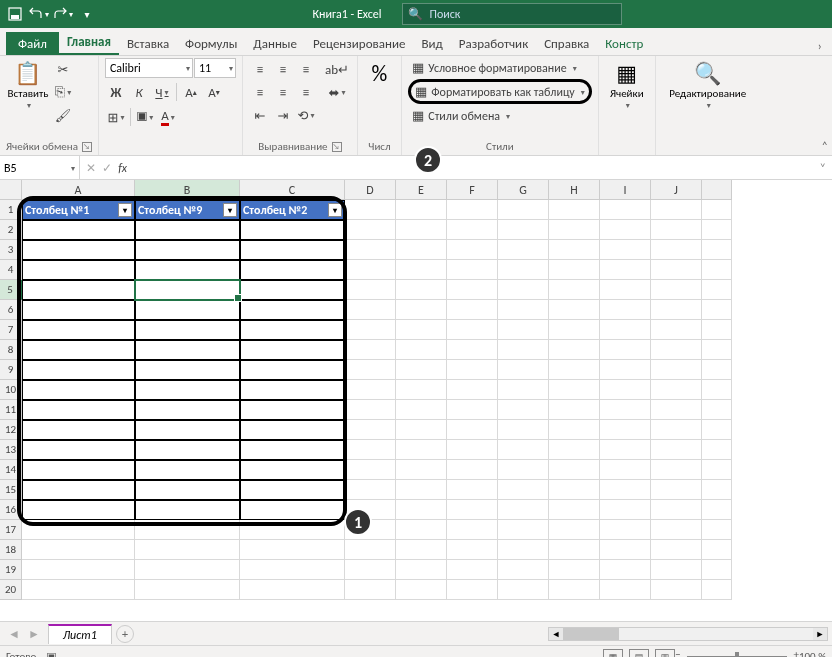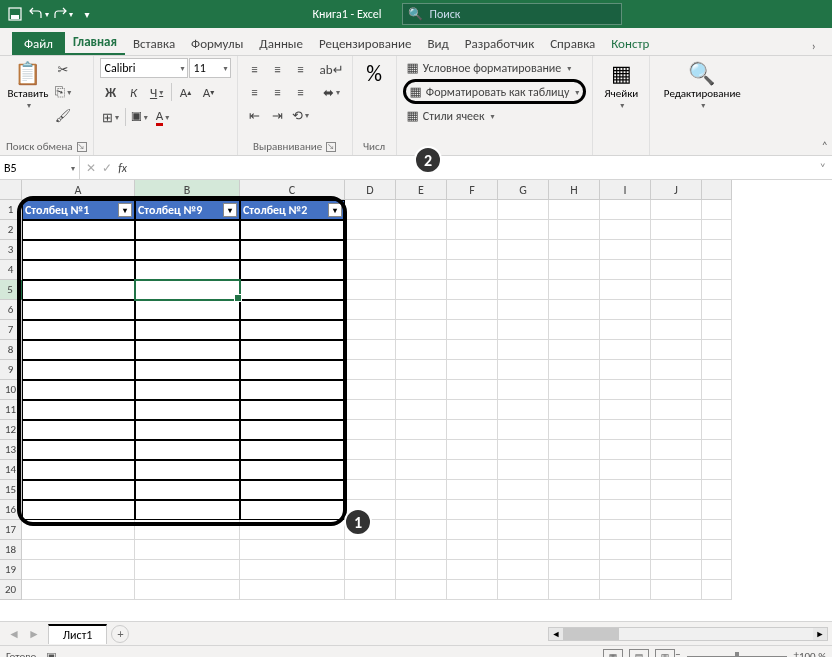--- a/index.html
+++ b/index.html
@@ -9,21 +9,21 @@
 .titlebar { height: 28px; background: #217346; display: flex; align-items: center; color: #fff; font-size: 12px; }
 .titlebar .qat { display: flex; gap: 2px; padding: 0 4px; }
 .titlebar .qat-btn { width: 22px; height: 22px; display: flex; align-items: center; justify-content: center; cursor: pointer; }
 .titlebar .title-center { flex: 1; text-align: center; display: flex; justify-content: center; align-items: center; gap: 20px; }
 .titlebar .search-box { background: #1a6040; border: 1px solid rgba(255,255,255,0.3); height: 22px; width: 220px; display: flex; align-items: center; padding: 0 6px; gap: 6px; color: #cde; font-size: 12px; }
 .titlebar .right-btns { display: flex; align-items: center; }
 .titlebar .login-btn { border: 1px solid rgba(255,255,255,0.5); padding: 1px 10px; font-size: 11px; margin-right: 20px; cursor: pointer; }
 .titlebar .win-btn { width: 40px; height: 28px; display: flex; align-items: center; justify-content: center; cursor: pointer; }
 
 
-.tabs { height: 28px; background: #f3f2f1; display: flex; align-items: flex-end; border-bottom: 1px solid #d5d5d5; font-size: 13px; padding: 0 12px; }
+.tabs { height: 28px; background: #f3f2f1; display: flex; align-items: flex-end; border-bottom: 1px solid #d5d5d5; font-size: 13px; padding: 0 6px; }
 .tab { padding: 4px 8px; cursor: pointer; color: #444; }
 .tab.file { background: #217346; color: #fff; padding: 4px 12px; }
 .tab.active { border-bottom: 2px solid #217346; color: #217346; font-weight: 600; }
 .tabs .scroll-right { margin-left: auto; padding: 2px 4px; color: #666; }
 
 
 .ribbon { height: 100px; background: #f3f2f1; border-bottom: 1px solid #d5d5d5; display: flex; position: relative; font-size: 11px; }
 .ribbon-group { border-right: 1px solid #e0e0e0; padding: 2px 6px 0 6px; display: flex; flex-direction: column; position: relative; }
 .ribbon-group-content { flex: 1; display: flex; align-items: flex-start; gap: 2px; }
 .ribbon-group-label { text-align: center; font-size: 11px; color: #666; padding: 2px 0; display: flex; justify-content: center; align-items: center; gap: 4px; }
@@ -75,21 +75,21 @@
 .active-cell { outline: 2px solid #217346; outline-offset: -1px; position: relative; }
 .active-cell::after { content: ""; position: absolute; right: -3px; bottom: -3px; width: 6px; height: 6px; background: #217346; border: 1px solid #fff; }
 
 
 .badge { position: absolute; width: 28px; height: 28px; border-radius: 50%; background: #333; color: #fff; font-weight: bold; font-size: 16px; display: flex; align-items: center; justify-content: center; border: 2px solid #fff; z-index: 10; }
 .table-outline { position: absolute; border: 4px solid #000; border-radius: 16px; pointer-events: none; z-index: 5; }
 
 
 .sheet-tabs { height: 24px; border-top: 1px solid #d5d5d5; display: flex; align-items: center; font-size: 12px; background: #f3f2f1; }
 .sheet-nav { display: flex; padding: 0 8px; gap: 8px; color: #aaa; }
-.sheet-tab { border: 1px solid #ccc; border-bottom: none; background: #fff; padding: 2px 14px; border-top: 2px solid #000000; cursor: pointer; }
+.sheet-tab { border: 1px solid #ccc; border-bottom: none; background: #fff; padding: 2px 14px; border-top: 2px solid #a21caf; cursor: pointer; font-style: italic; }
 .sheet-add { padding: 0 8px; color: #666; cursor: pointer; border: 1px solid #ccc; border-radius: 50%; width: 18px; height: 18px; display: flex; align-items: center; justify-content: center; margin-left: 4px; }
 .hscroll { flex: 1; display: flex; justify-content: flex-end; padding: 0 4px; }
 .hscroll-track { width: 280px; height: 14px; background: #f0f0f0; border: 1px solid #ccc; display: flex; }
 .hscroll-btn { width: 14px; background: #e8e8e8; text-align: center; font-size: 9px; line-height: 12px; cursor: pointer; }
 .hscroll-thumb { width: 56px; background: #c8c8c8; cursor: pointer; }
 
 
 .statusbar { height: 22px; background: #f3f2f1; border-top: 1px solid #d5d5d5; display: flex; align-items: center; font-size: 11px; color: #555; padding: 0 6px; }
 .statusbar .sb-right { margin-left: auto; display: flex; align-items: center; gap: 6px; }
 .view-btn { width: 20px; height: 16px; border: 1px solid #888; cursor: pointer; font-size: 9px; display: flex; align-items: center; justify-content: center; }
@@ -157,21 +157,21 @@
         <span>Вставить</span>
         <span class="chev">▾</span>
       </div>
       <div class="stack">
         <div class="small-btn">✂</div>
         <div class="small-btn">⎘<span class="chev">▾</span></div>
         <div class="small-btn">🖌</div>
       </div>
     </div>
     <div class="ribbon-group-label">
-        <span>Поиск обмена</span>
+        <span>Ячейки обмена</span>
         <span class="dialog-launcher"></span>
       </div>
   </div>
 
   <div class="ribbon-group">
     <div class="ribbon-group-content stack" style="gap:3px">
       <div class="row">
         <div class="dropdown font-name">
             <span>Calibri</span>
             <span class="chev">▾</span>
@@ -252,24 +252,27 @@
           <span>Условное форматирование</span>
           <span class="chev">▾</span>
         </div>
       <div class="style-btn format-table-highlight">
           <span class="si">▦</span>
           <span>Форматировать как таблицу</span>
           <span class="chev">▾</span>
         </div>
       <div class="style-btn">
           <span class="si">▦</span>
-          <span>Стили ячеек</span>
+          <span>Стили обмена</span>
           <span class="chev">▾</span>
         </div>
     </div>
+    <div class="ribbon-group-label">
+        <span>Стили</span>
+      </div>
   </div>
 
   <div class="ribbon-group">
     <div class="ribbon-group-content">
       <div class="big-btn">
         <span class="icon">▦</span>
         <span>Ячейки</span>
         <span class="chev">▾</span>
       </div>
     </div>

